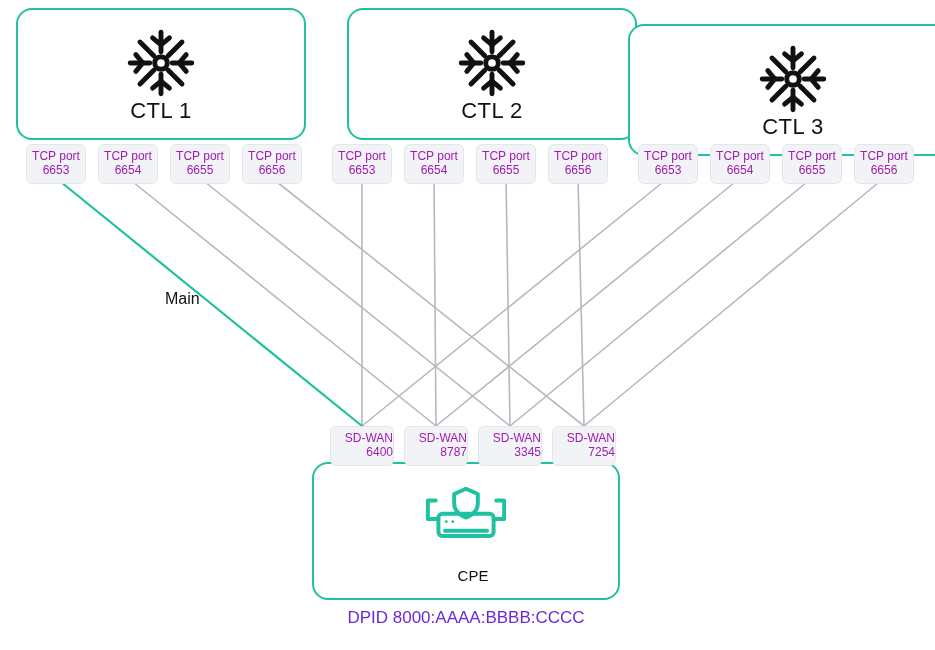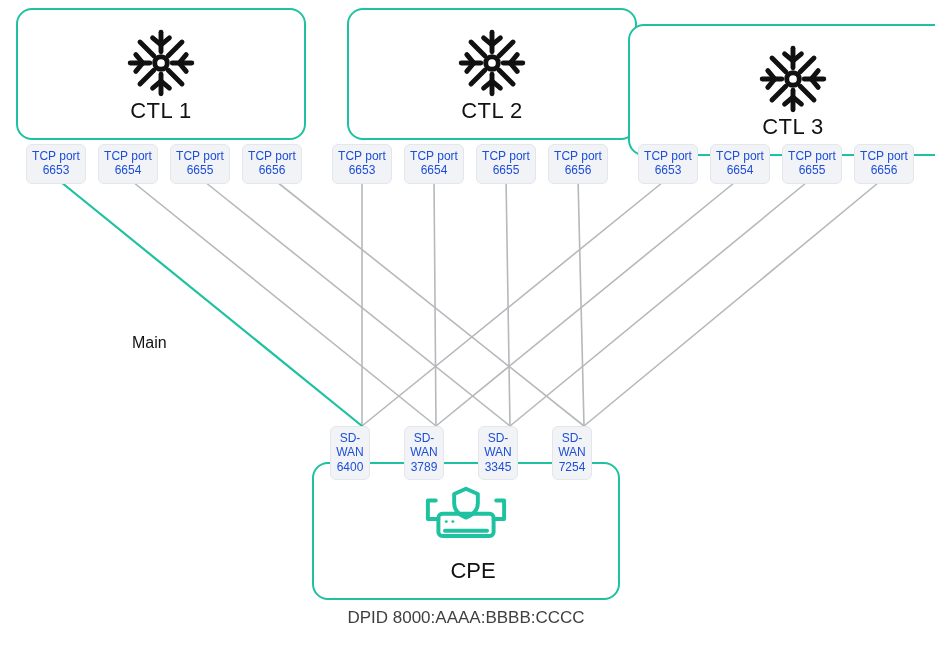--- a/index.html
+++ b/index.html
@@ -35,50 +35,51 @@
     position: absolute;
     left: 0; right: 0;
     bottom: 14px;
     font-size: 22px;
     letter-spacing: 0.5px;
   }
   .cpe-label {
     position: absolute;
     left: 0; right: 0;
     bottom: 14px;
-    font-size: 22px;
+    font-size: 15px;
     padding-left: 14px;
   }
   .port {
     position: absolute;
     width: 60px;
     background: #f1f3f6;
     border: 1px solid #e3e6ea;
     border-radius: 6px;
     font-size: 12px;
     text-align: center;
-    color: #1d4ed8;
+    color: #a21caf;
     padding: 4px 0 5px 0;
     line-height: 1.2;
     box-sizing: border-box;
   }
   .port .l1 { display:block; }
   .port .l2 { display:block; }
   .sdwan {
-    width: 40px;
+    width: 64px;
+    text-align: right;
   }
   .main-label {
     position: absolute;
     font-size: 16px;
     color: #111;
   }
   .dpid {
     position: absolute;
     font-size: 17px;
-    color: #404040;
+    color: #6d28d9;
     text-align: center;
   }
   
   .ctl-icon {
     position: absolute;
     left: 50%;
     top: 18px;
     transform: translateX(-50%);
     width: 70px;
     height: 70px;
@@ -237,29 +238,29 @@
     </g>
   </svg></div>
                     <div class="cpe-label">CPE</div>
       </div>
       <div class="port sdwan" style="left: 330px; top: 426px;">
         <span class="l1">SD-WAN</span>
         <span class="l2">6400</span>
       </div>
       <div class="port sdwan" style="left: 404px; top: 426px;">
         <span class="l1">SD-WAN</span>
-        <span class="l2">3789</span>
+        <span class="l2">8787</span>
       </div>
       <div class="port sdwan" style="left: 478px; top: 426px;">
         <span class="l1">SD-WAN</span>
         <span class="l2">3345</span>
       </div>
       <div class="port sdwan" style="left: 552px; top: 426px;">
         <span class="l1">SD-WAN</span>
         <span class="l2">7254</span>
       </div>
     </div>
 
-  <div class="main-label" style="left: 132px; top: 290px; margin-top: 44px;">Main</div>
+  <div class="main-label" style="left: 165px; top: 290px;">Main</div>
 
   <div class="dpid" style="left: 312px; top: 608px; width: 308px;">DPID 8000:AAAA:BBBB:CCCC</div>
 
 </div>
 
 </body></html>

